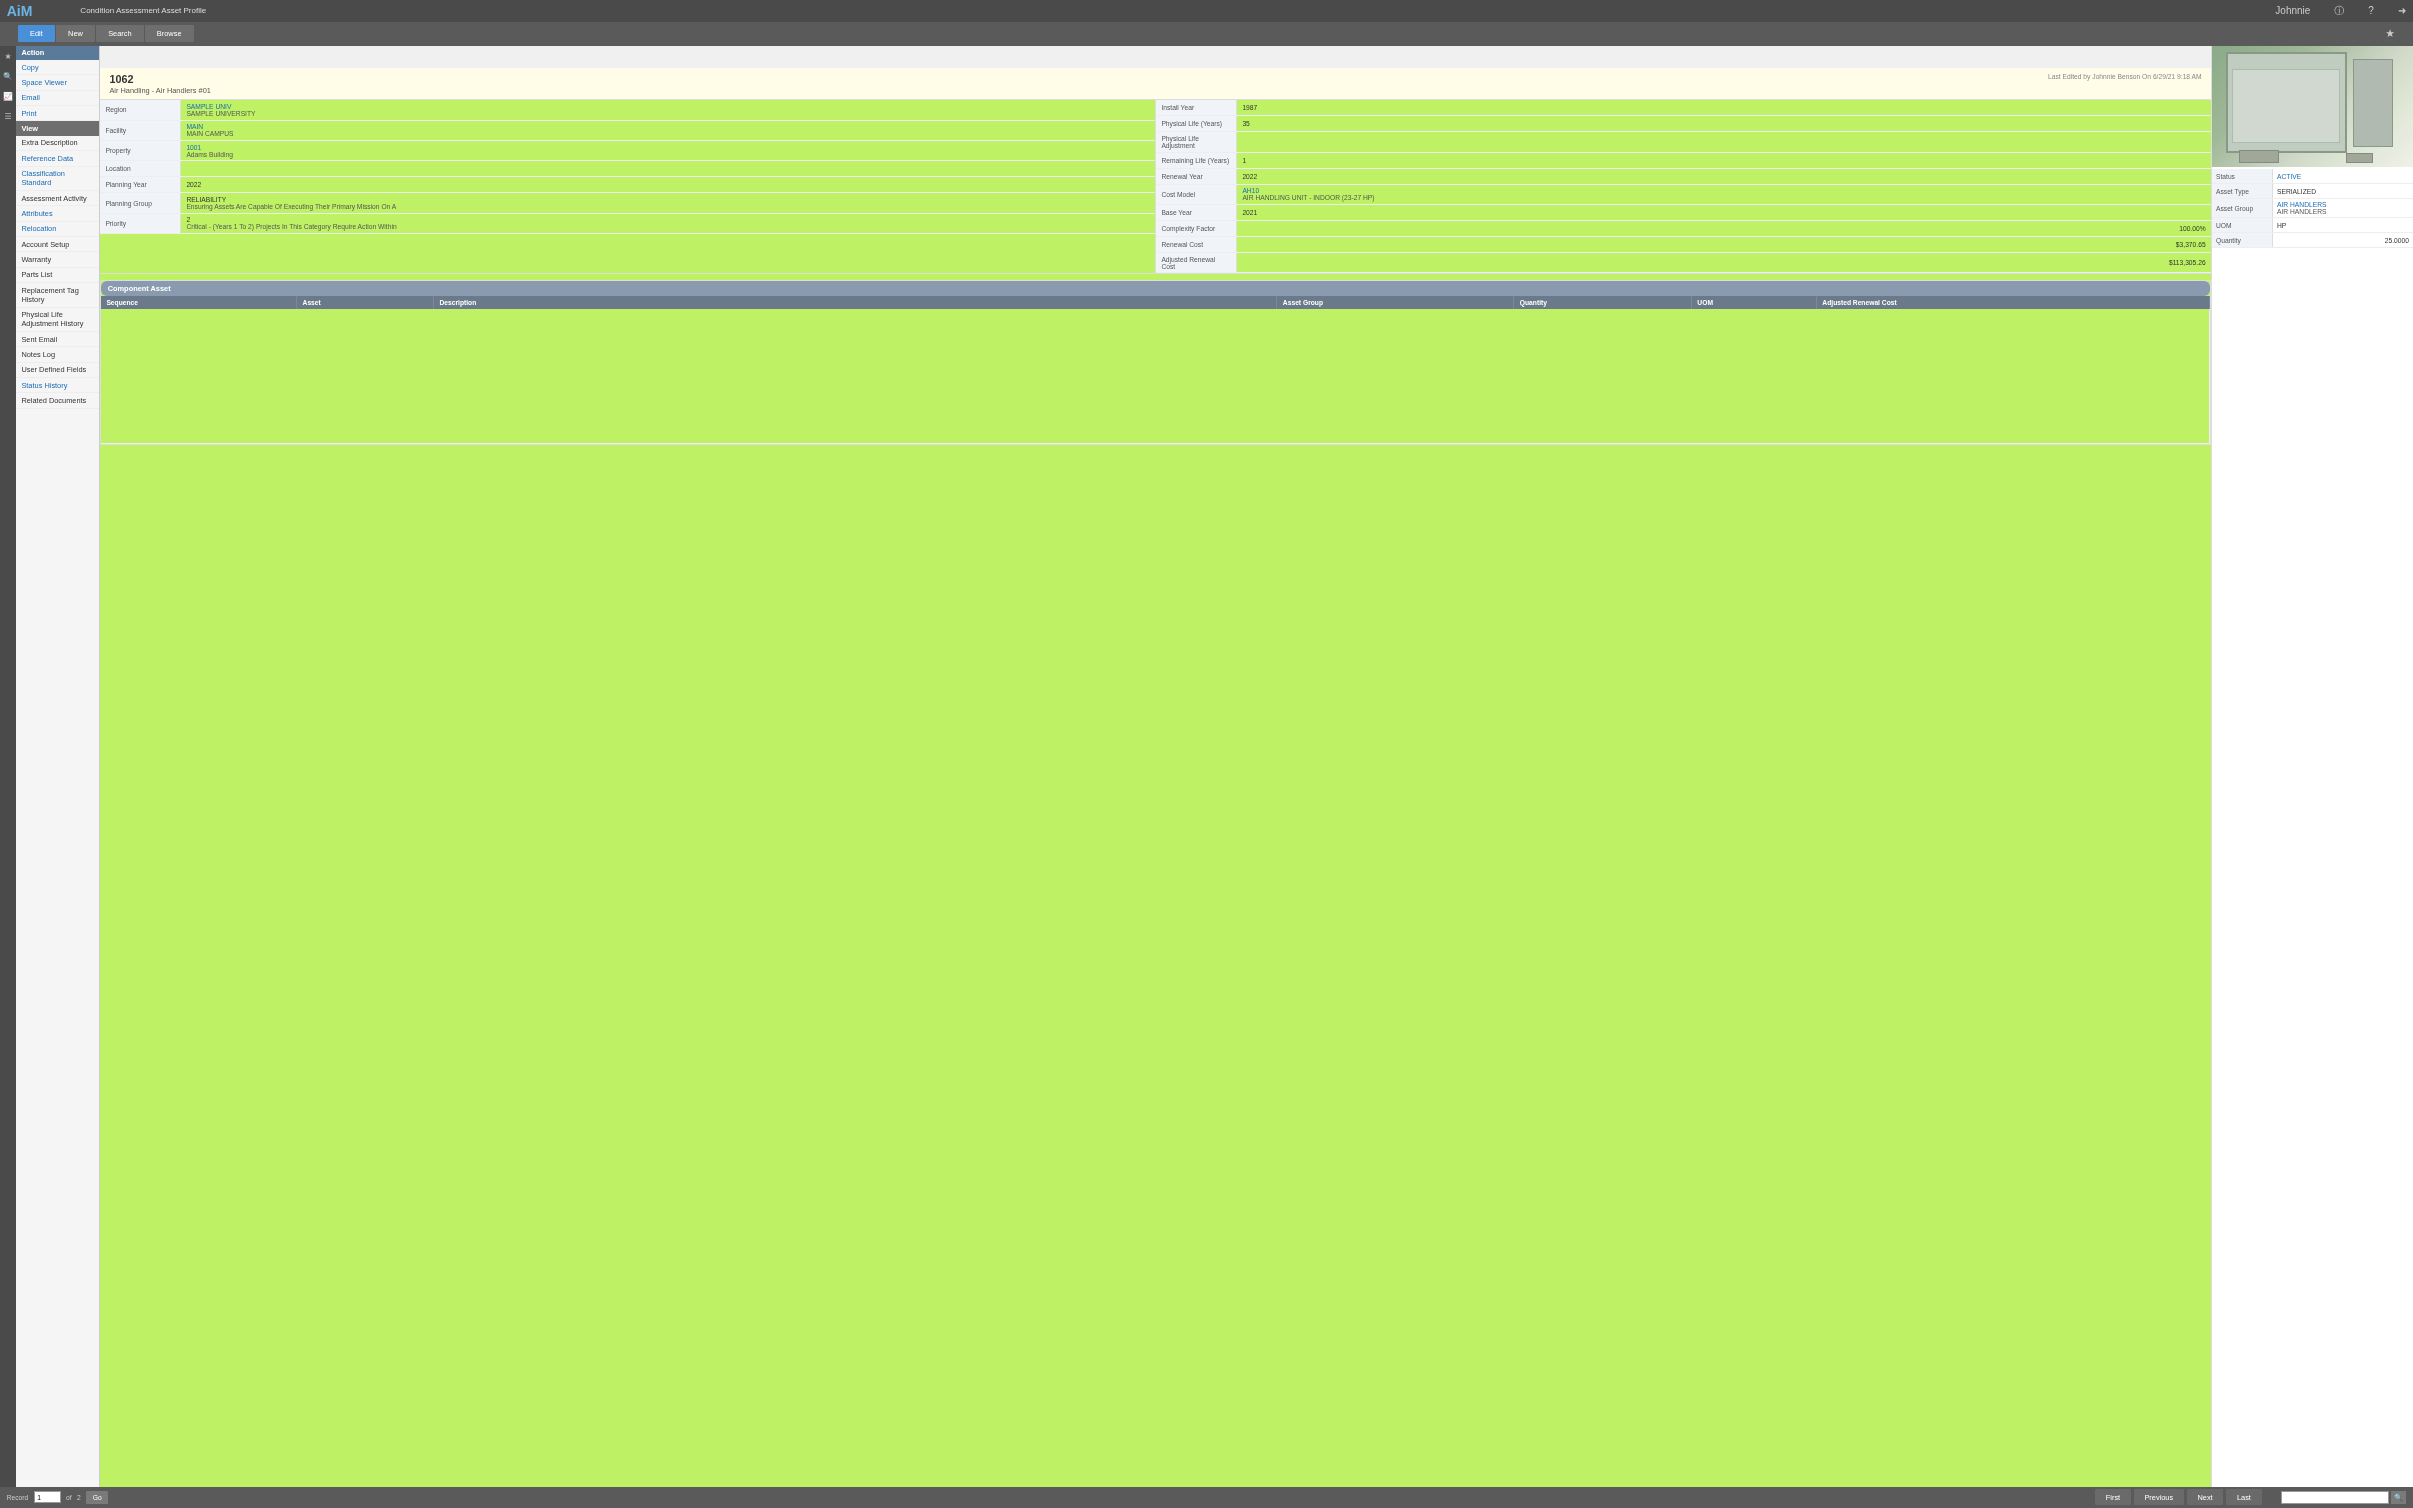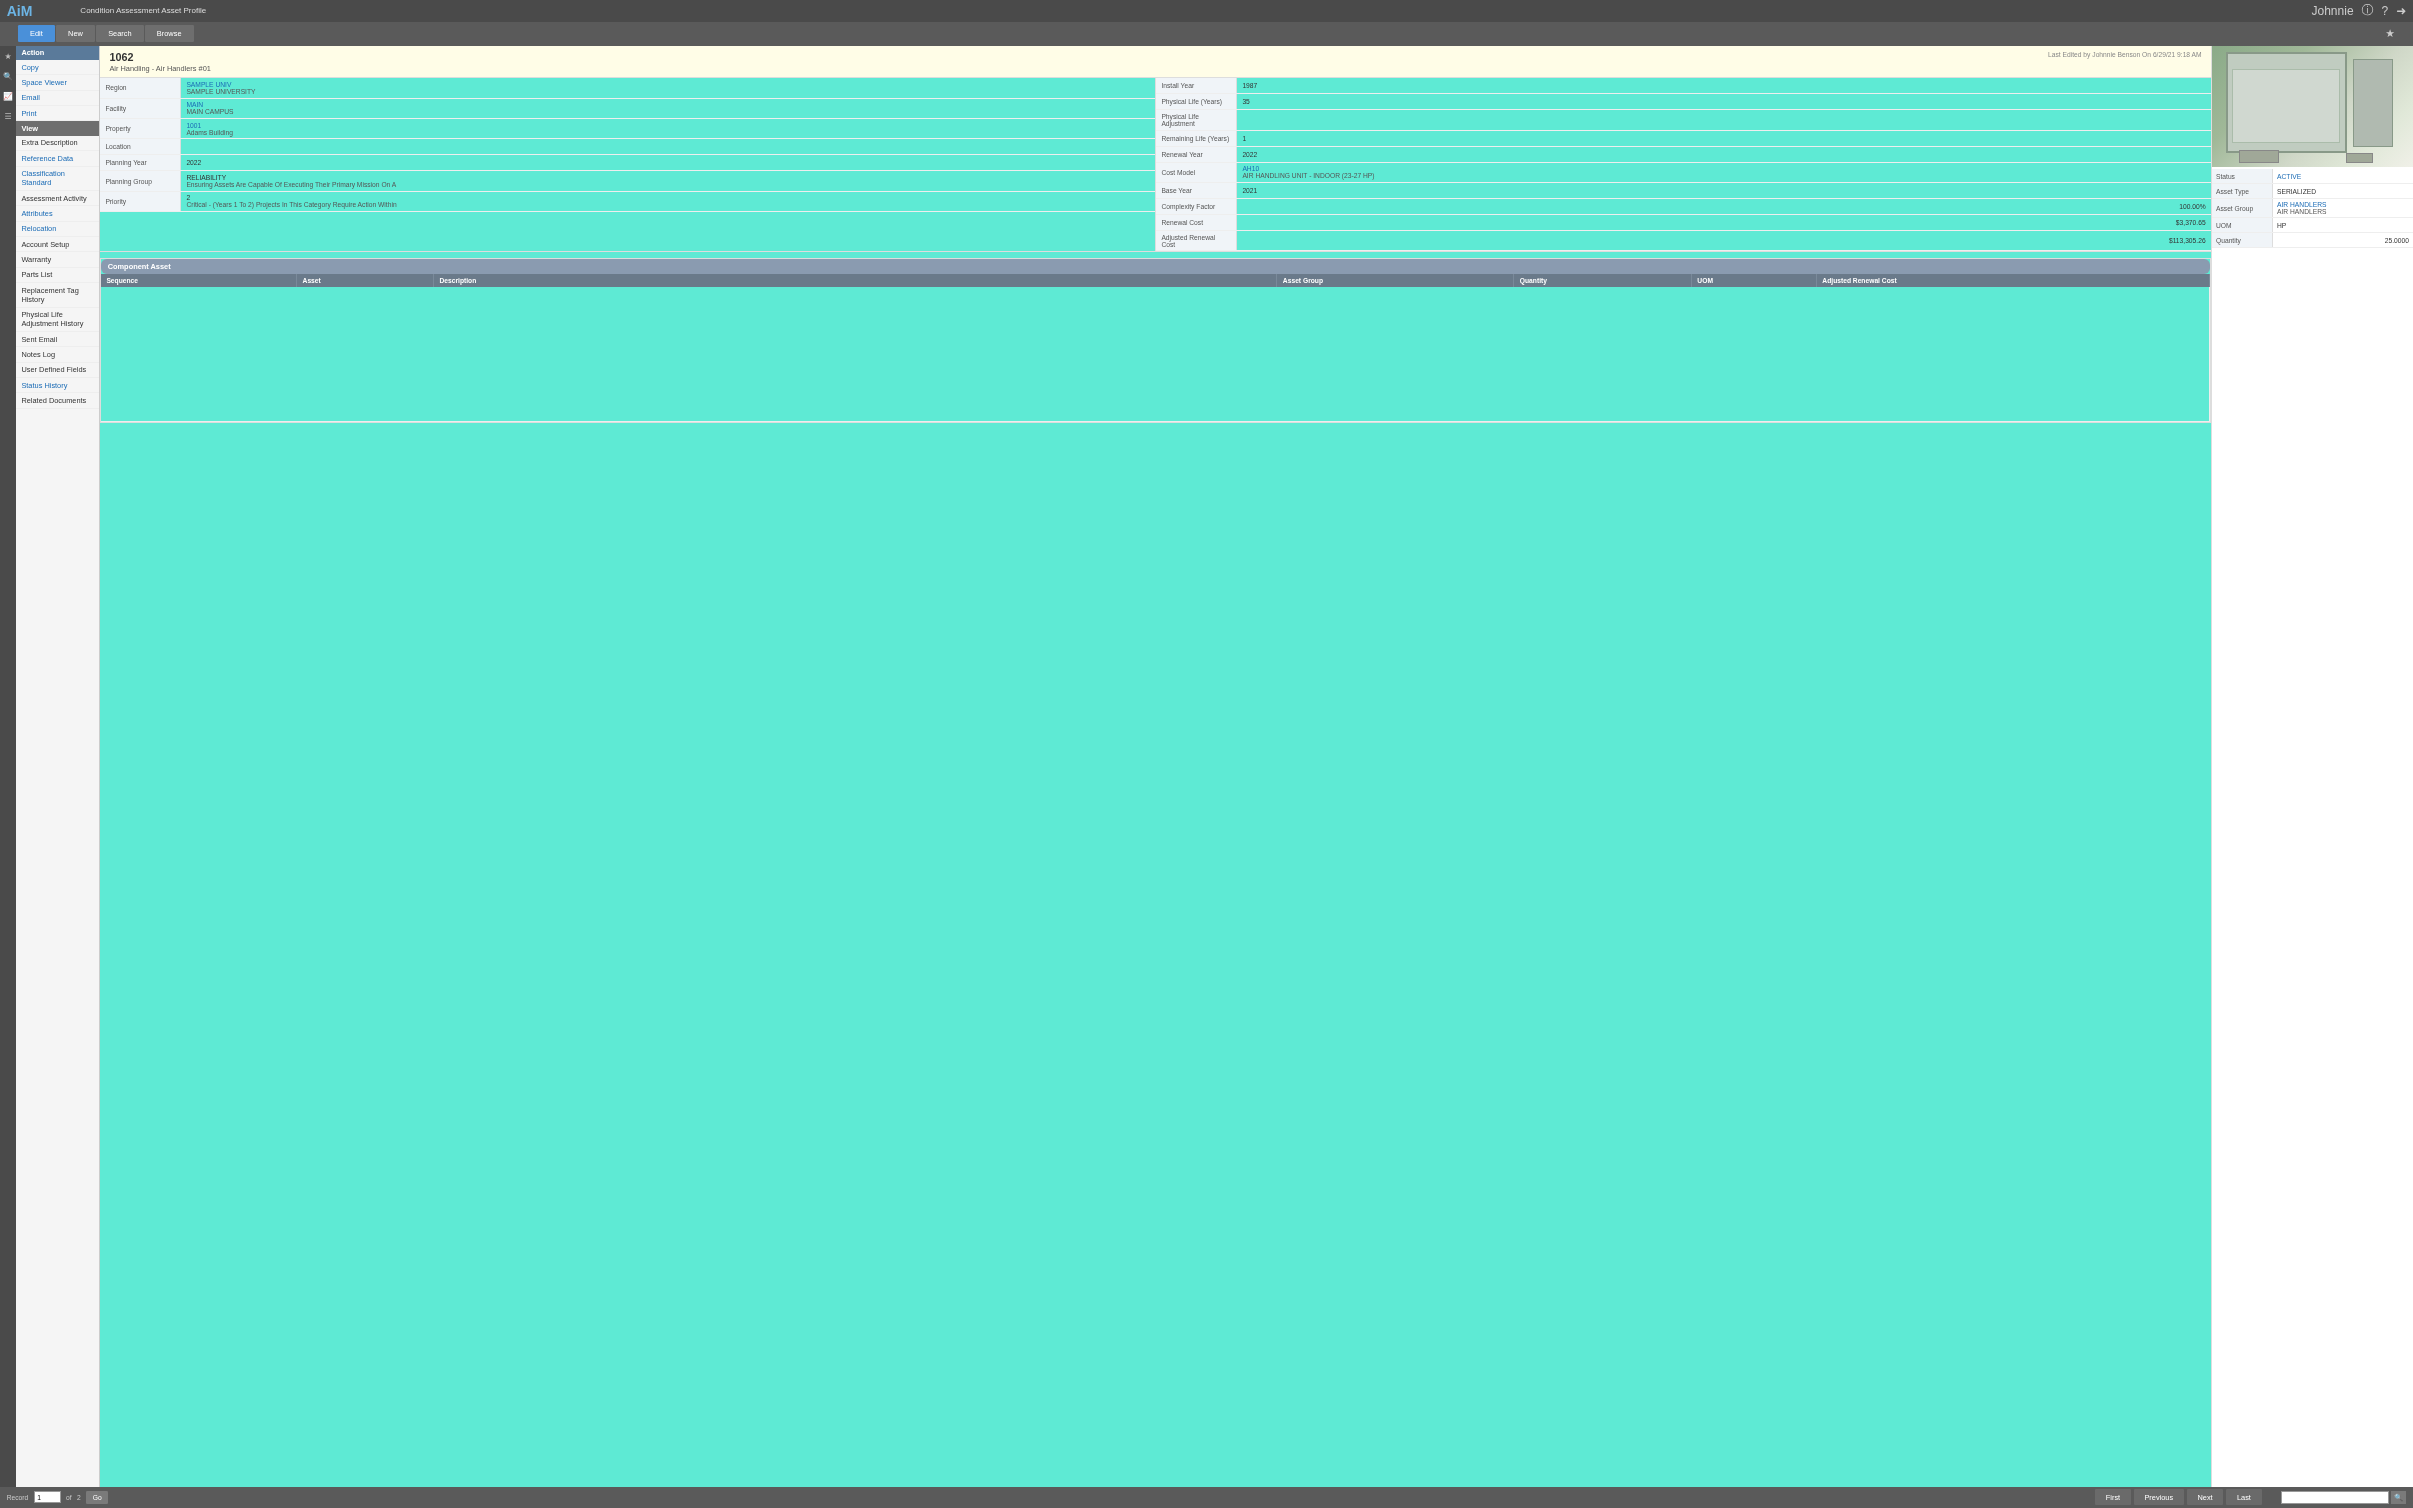--- a/index.html
+++ b/index.html
@@ -23,22 +23,22 @@
     }
     #top-bar .app-title {
       font-size: 8px;
       color: #ddd;
       flex: 1;
       margin-left: 48px;
     }
     #top-bar .top-right {
       display: flex;
       align-items: center;
-      gap: 8px;
-      font-size: 12px;
+      gap: 24px;
+      font-size: 10px;
     }
     #top-bar .top-right span { color: #ccc; cursor: pointer; }
 
     
     #toolbar {
       background: #5a5a5a;
       display: flex;
       align-items: center;
       height: 24px;
       padding: 0 18px;
@@ -87,23 +87,24 @@
       color: #333;
       border-bottom: 0.7px solid #eee;
     }
     .sidebar-item.link { color: #1a6bb5; }
 
     
     #content {
       flex: 1;
       overflow-y: auto;
       padding: 0;
-      background: #5eead4;
+      background: #bef264;
       display: flex;
       flex-direction: column;
+      margin-top: 22px;
     }
 
     
     .record-header {
       background: #fffde7;
       border-bottom: 0.7px solid #ddd;
       padding: 5.4px 9.4px 4px;
       display: flex;
       align-items: flex-start;
       justify-content: space-between;

